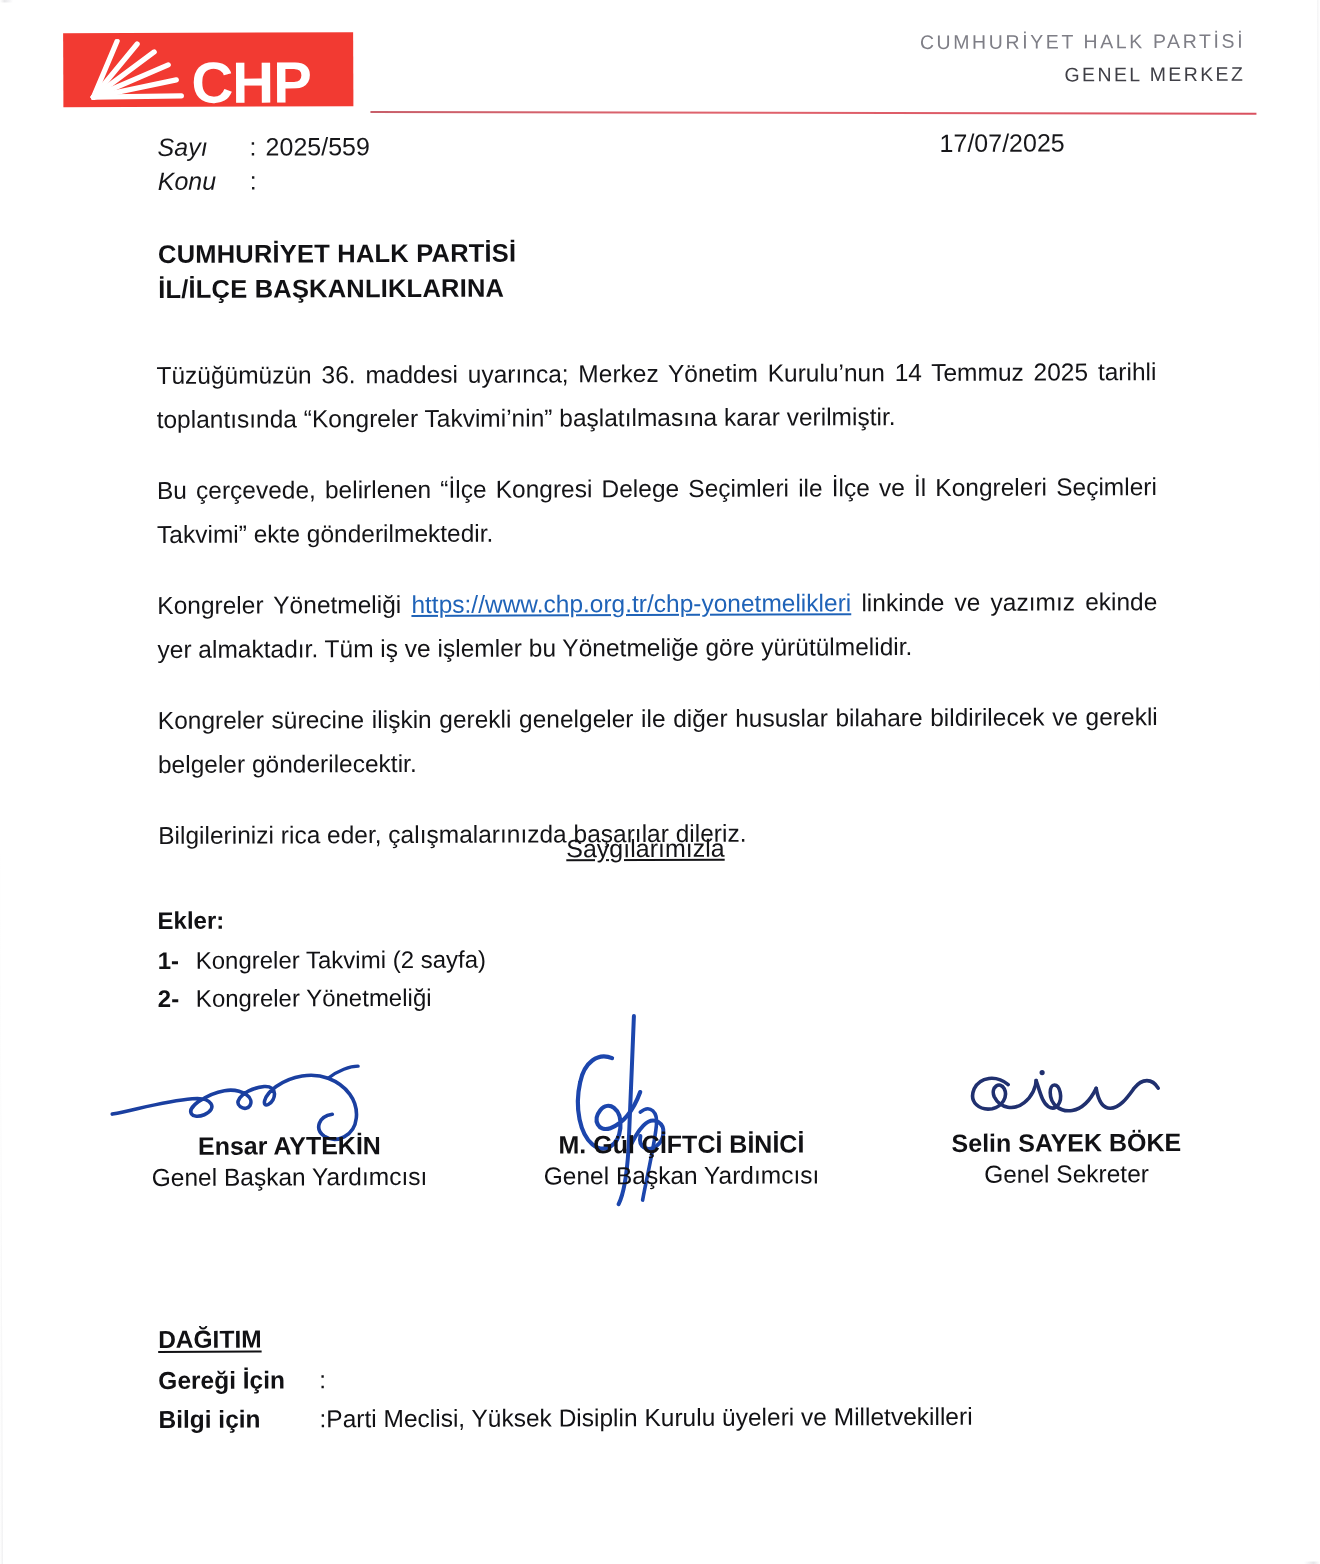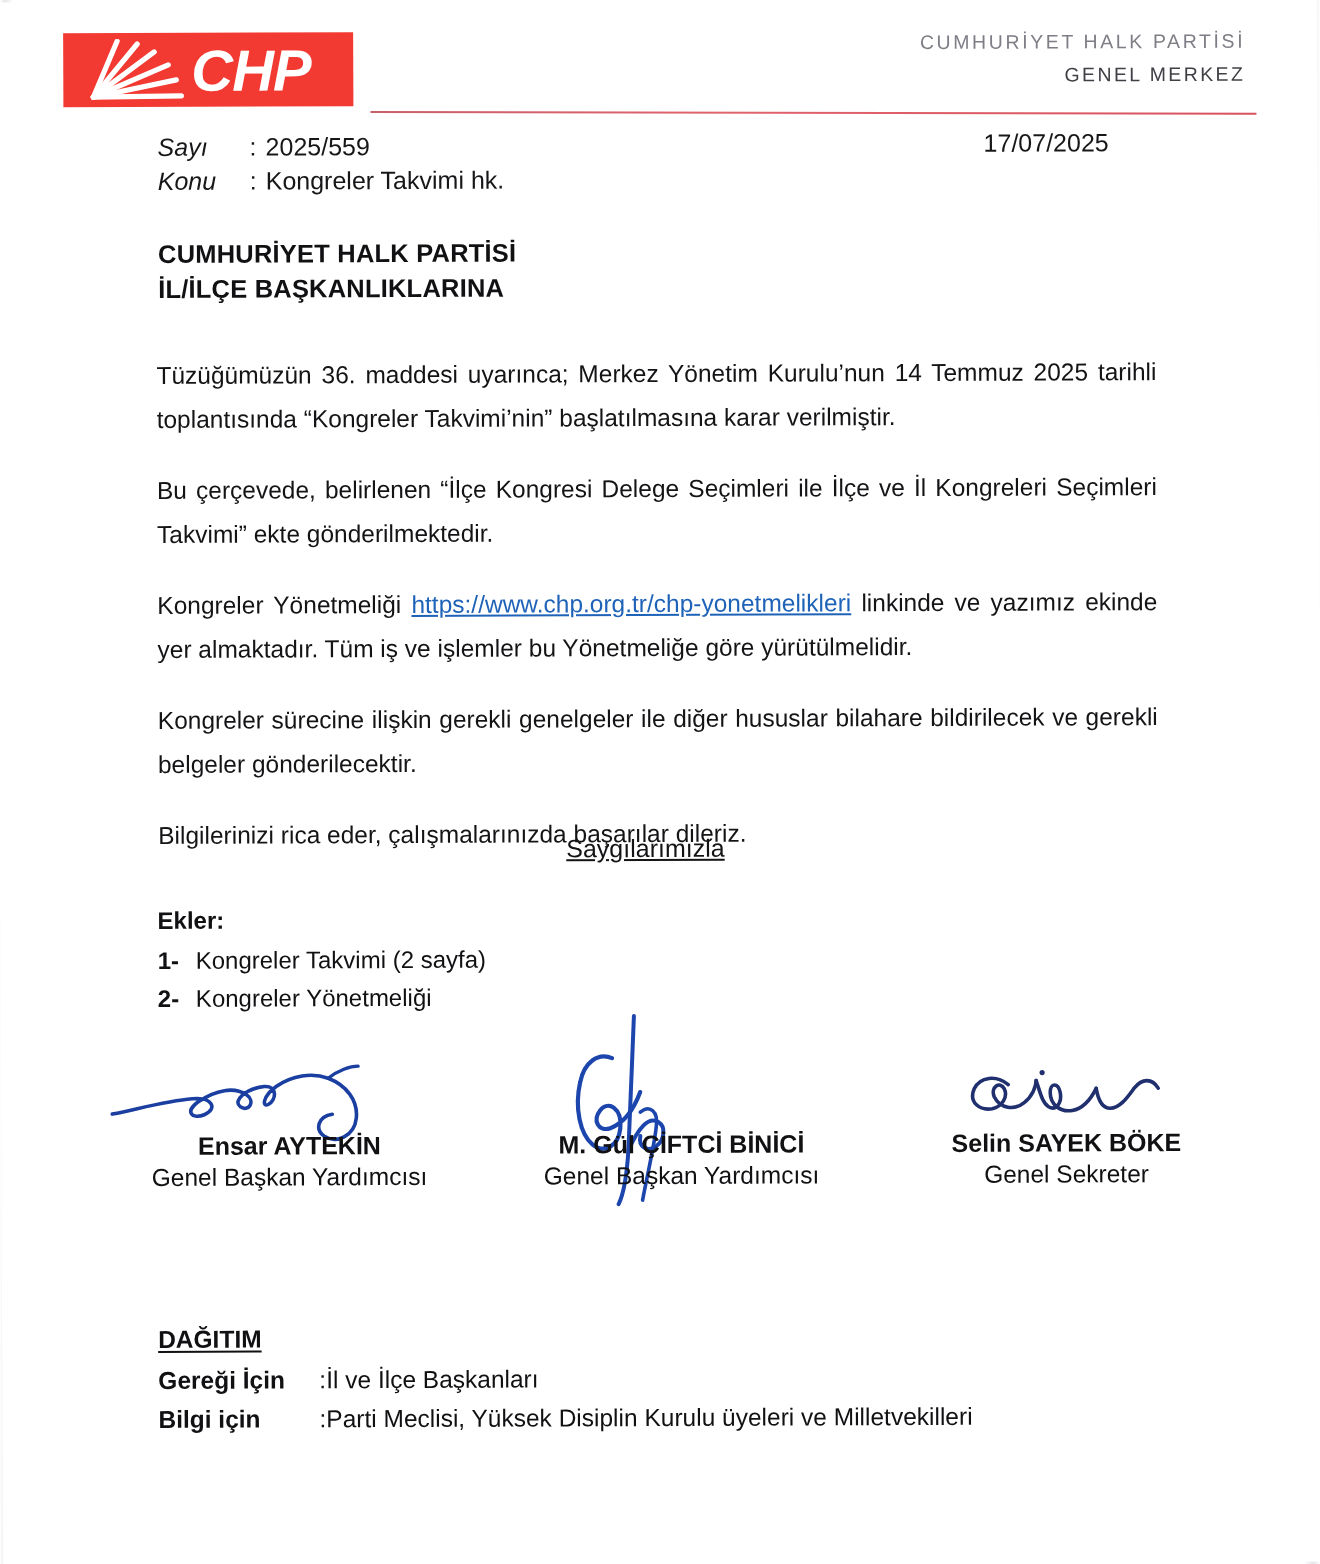--- a/index.html
+++ b/index.html
@@ -53,25 +53,24 @@
   .logo-rays {
     position: absolute;
     left: 14px;
     top: 6px;
     width: 120px;
     height: 64px;
   }
   .logo-text {
     position: absolute;
     left: 128px;
-    top: 3px;
+    top: 15px;
     color: #ffffff;
     font-family: "Liberation Sans", sans-serif;
     font-weight: bold;
-    font-style: italic;
     font-size: 58px;
     letter-spacing: -1px;
     line-height: 70px;
   }
 
   .head-line1 {
     position: absolute;
     right: 72px;
     top: 32px;
     font-size: 19.5px;
@@ -109,21 +108,21 @@
     font-size: 25px;
     color: #17171a;
     line-height: 34px;
   }
   .meta-row { display: flex; white-space: nowrap; }
   .meta-key { width: 92px; display: inline-block; font-style: italic; }
   .meta-sep { width: 16px; display: inline-block; }
 
   .doc-date {
     position: absolute;
-    left: 986px;
+    left: 942px;
     top: 130px;
     font-size: 25px;
     color: #17171a;
     white-space: nowrap;
   }
 
   
   .addressee {
     position: absolute;
     left: 160px;
@@ -247,21 +246,20 @@
 
   <div class="meta">
     <div class="meta-row">
       <span class="meta-key">Sayı</span>
       <span class="meta-sep">:</span>
       <span>2025/559</span>
     </div>
     <div class="meta-row">
       <span class="meta-key">Konu</span>
       <span class="meta-sep">:</span>
-      <span>Kongreler Takvimi hk.</span>
     </div>
   </div>
 
   <div class="doc-date">17/07/2025</div>
 
   <div class="addressee">
     <div>CUMHURİYET HALK PARTİSİ</div>
     <div>İL/İLÇE BAŞKANLIKLARINA</div>
   </div>
 
@@ -319,21 +317,20 @@
   <div class="sig-block sig3">
     <div class="sig-name">Selin SAYEK BÖKE</div>
     <div class="sig-title">Genel Sekreter</div>
   </div>
 
   <div class="distribution">
     <div class="dist-title">DAĞITIM</div>
     <div class="dist-row">
       <span class="dist-key">Gereği İçin</span>
       <span class="dist-val">: </span>
-      <span class="dist-val">İl ve İlçe Başkanları</span>
     </div>
     <div class="dist-row">
       <span class="dist-key">Bilgi için</span>
       <span class="dist-val">: </span>
       <span class="dist-val">Parti Meclisi, Yüksek Disiplin Kurulu üyeleri ve Milletvekilleri</span>
     </div>
   </div>
 
 </div>
 

